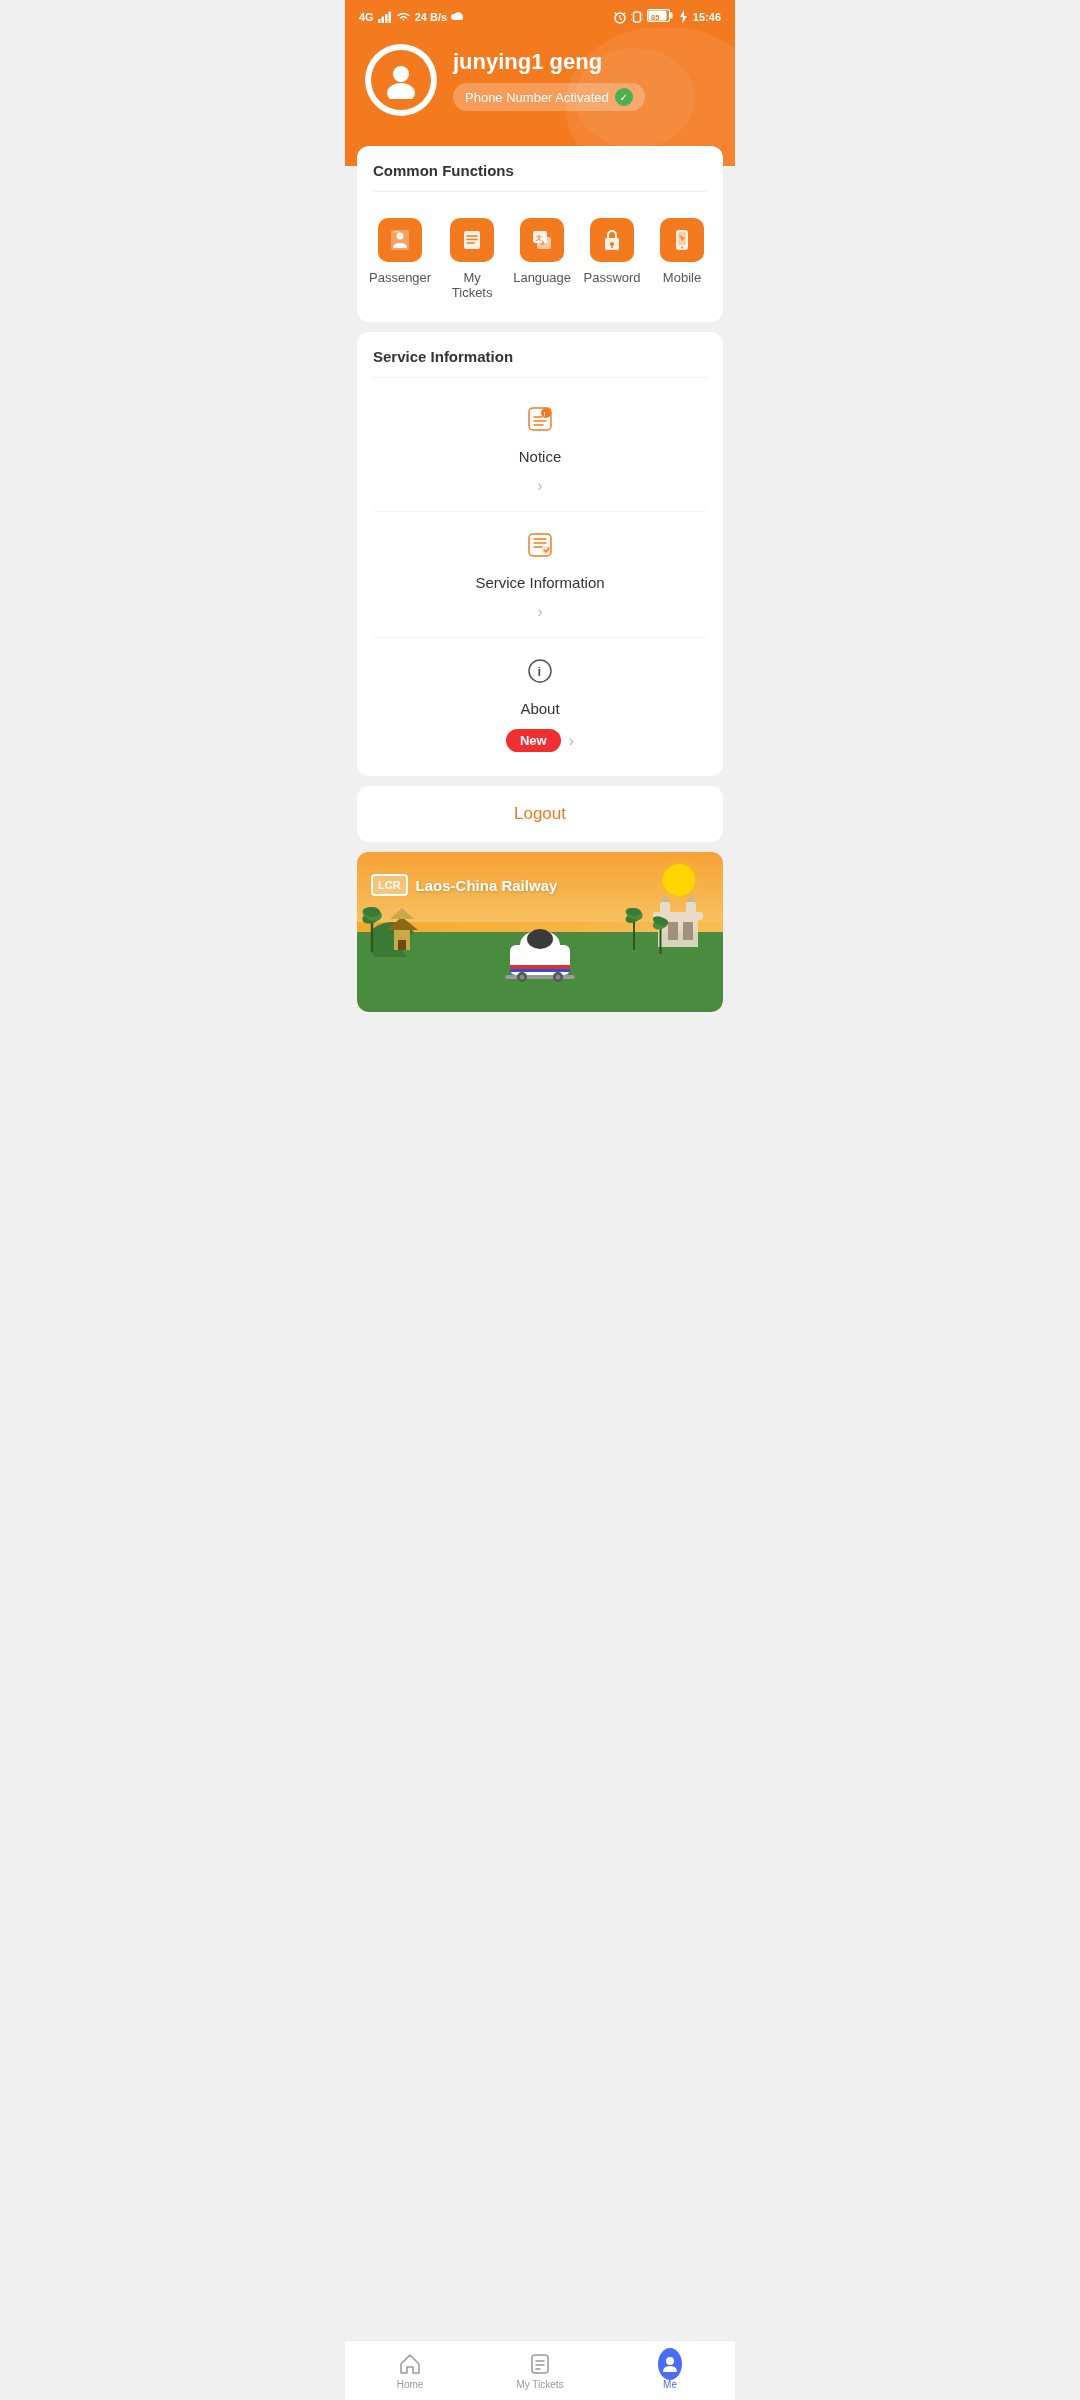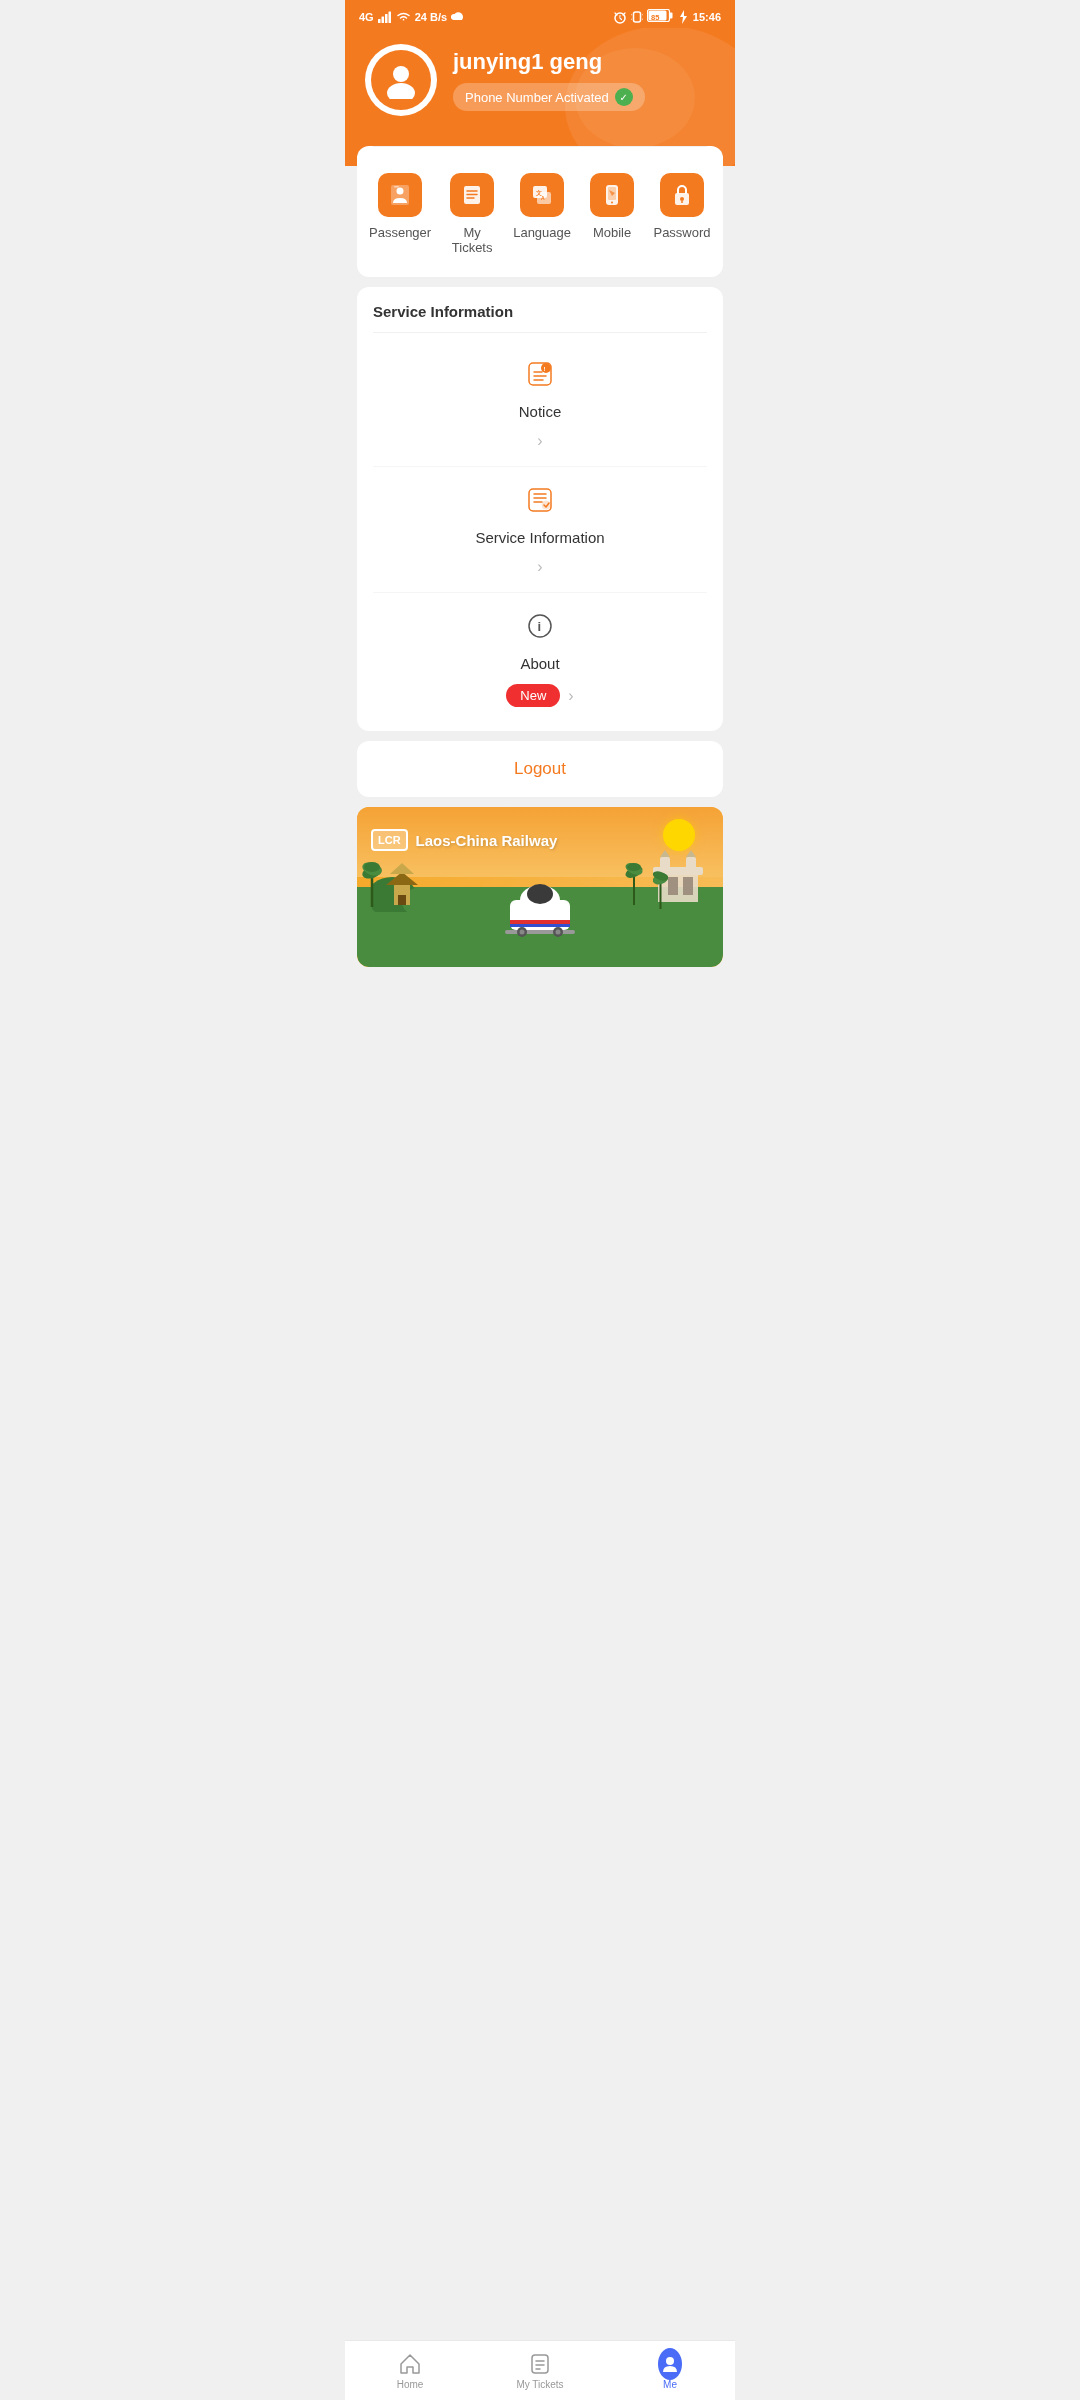--- a/index.html
+++ b/index.html
@@ -215,21 +215,21 @@
     }
     .service-item-right {
       display: flex;
       align-items: center;
       gap: 8px;
     }
     .new-badge {
       background: #f03030;
       color: white;
       font-size: 13px;
-      font-weight: 400;
+      font-weight: 700;
       padding: 4px 14px;
       border-radius: 20px;
     }
     .chevron-right {
       color: #bbb;
       font-size: 16px;
     }
     .service-divider {
       height: 1px;
       background: #f5f5f5;
@@ -421,20 +421,21 @@
         <span class="phone-badge-text">Phone Number Activated</span>
         <div class="check-icon">✓</div>
       </div>
     </div>
   </div>
 </div>
 
 <div class="main-content">
 
   <div class="card">
+    <div class="card-title">Common Functions</div>
     <div class="card-divider"></div>
     <div class="functions-grid">
 
       <div class="function-item">
         <div class="function-icon-wrap">
           <svg width="24" height="24" viewBox="0 0 24 24">
             <rect x="3" y="2" width="18" height="20" rx="2" fill="white" opacity="0.3"></rect>
             <circle cx="12" cy="8" r="3.5" fill="white"></circle>
             <path d="M5 20 Q5 15 12 15 Q19 15 19 20" fill="white"></path>
             <rect x="6" y="3" width="5" height="1.5" rx="0.8" fill="white" opacity="0.5"></rect>
@@ -463,39 +464,39 @@
             <text x="6" y="12" font-size="6" fill="#f47a20" font-weight="700">文</text>
             <text x="11" y="17" font-size="5" fill="#f47a20" font-weight="700">A</text>
           </svg>
         </div>
         <span class="function-label">Language</span>
       </div>
 
       <div class="function-item">
         <div class="function-icon-wrap">
           <svg width="24" height="24" viewBox="0 0 24 24">
+            <rect x="5" y="10" width="14" height="12" rx="2" fill="white" opacity="0.9"></rect>
+            <path d="M8 10 V7 a4 4 0 0 1 8 0 V10" stroke="white" stroke-width="2" fill="none" stroke-linecap="round"></path>
+            <circle cx="12" cy="16" r="2" fill="#f47a20"></circle>
+            <line x1="12" y1="18" x2="12" y2="20" stroke="#f47a20" stroke-width="1.5"></line>
+          </svg>
+        </div>
+        <span class="function-label">Password</span>
+      </div>
+
+      <div class="function-item">
+        <div class="function-icon-wrap">
+          <svg width="24" height="24" viewBox="0 0 24 24">
             <rect x="6" y="2" width="12" height="20" rx="3" fill="white" opacity="0.9"></rect>
             <rect x="8" y="4" width="8" height="13" rx="1" fill="#f47a20" opacity="0.3"></rect>
             <circle cx="12" cy="19.5" r="1" fill="#f47a20"></circle>
             <path d="M9 7 L15 10 L12 13 Z" fill="#f47a20" opacity="0.7"></path>
           </svg>
         </div>
         <span class="function-label">Mobile</span>
-      </div>
-
-      <div class="function-item">
-        <div class="function-icon-wrap">
-          <svg width="24" height="24" viewBox="0 0 24 24">
-            <rect x="5" y="10" width="14" height="12" rx="2" fill="white" opacity="0.9"></rect>
-            <path d="M8 10 V7 a4 4 0 0 1 8 0 V10" stroke="white" stroke-width="2" fill="none" stroke-linecap="round"></path>
-            <circle cx="12" cy="16" r="2" fill="#f47a20"></circle>
-            <line x1="12" y1="18" x2="12" y2="20" stroke="#f47a20" stroke-width="1.5"></line>
-          </svg>
-        </div>
-        <span class="function-label">Password</span>
       </div>
 
     </div>
   </div>
 
   <div class="card">
     <div class="card-title">Service Information</div>
     <div class="card-divider"></div>
     <div class="service-list">
 

